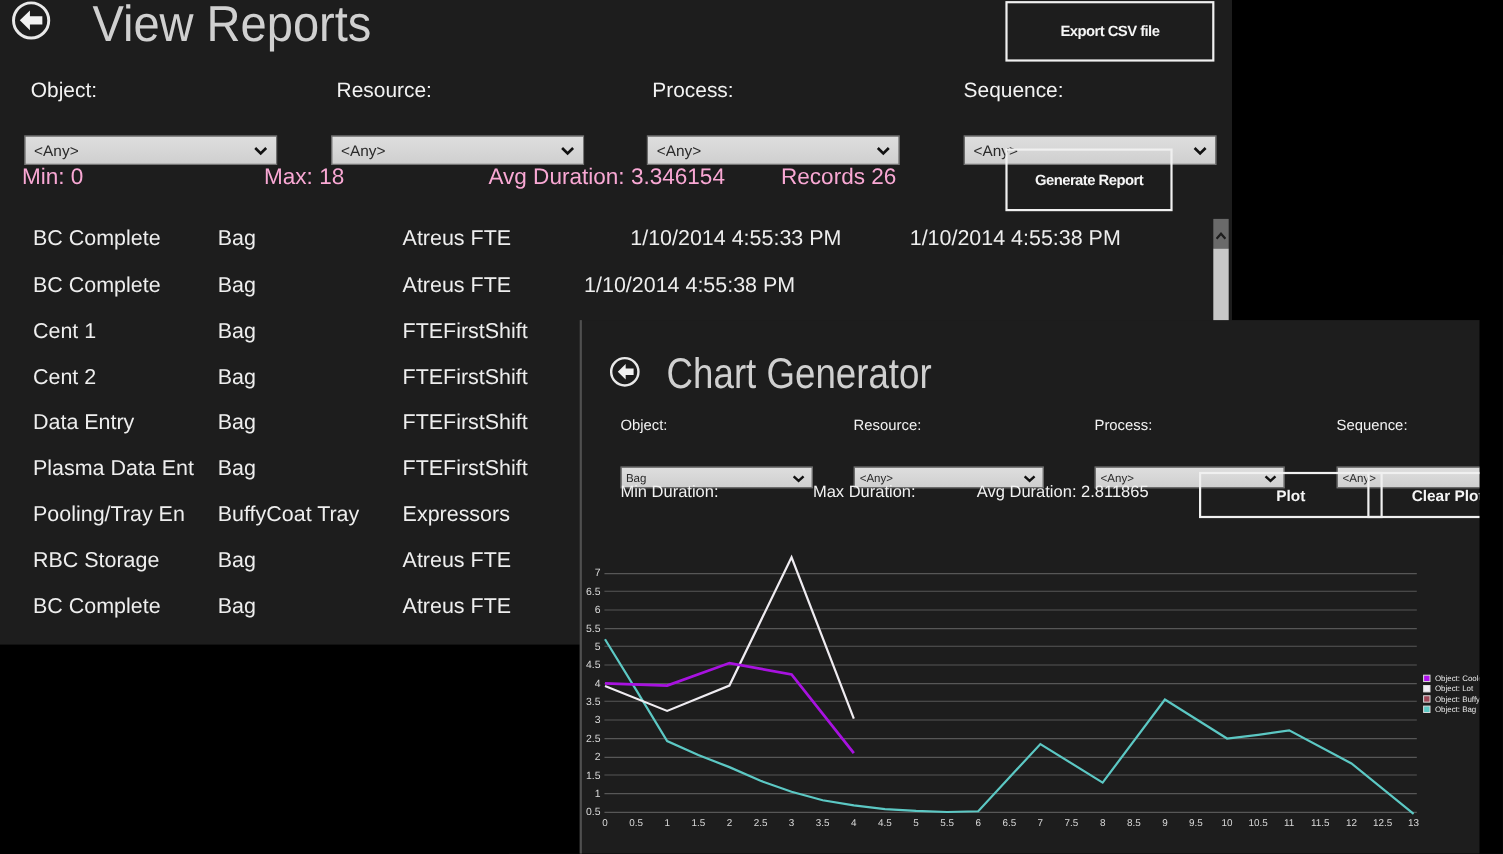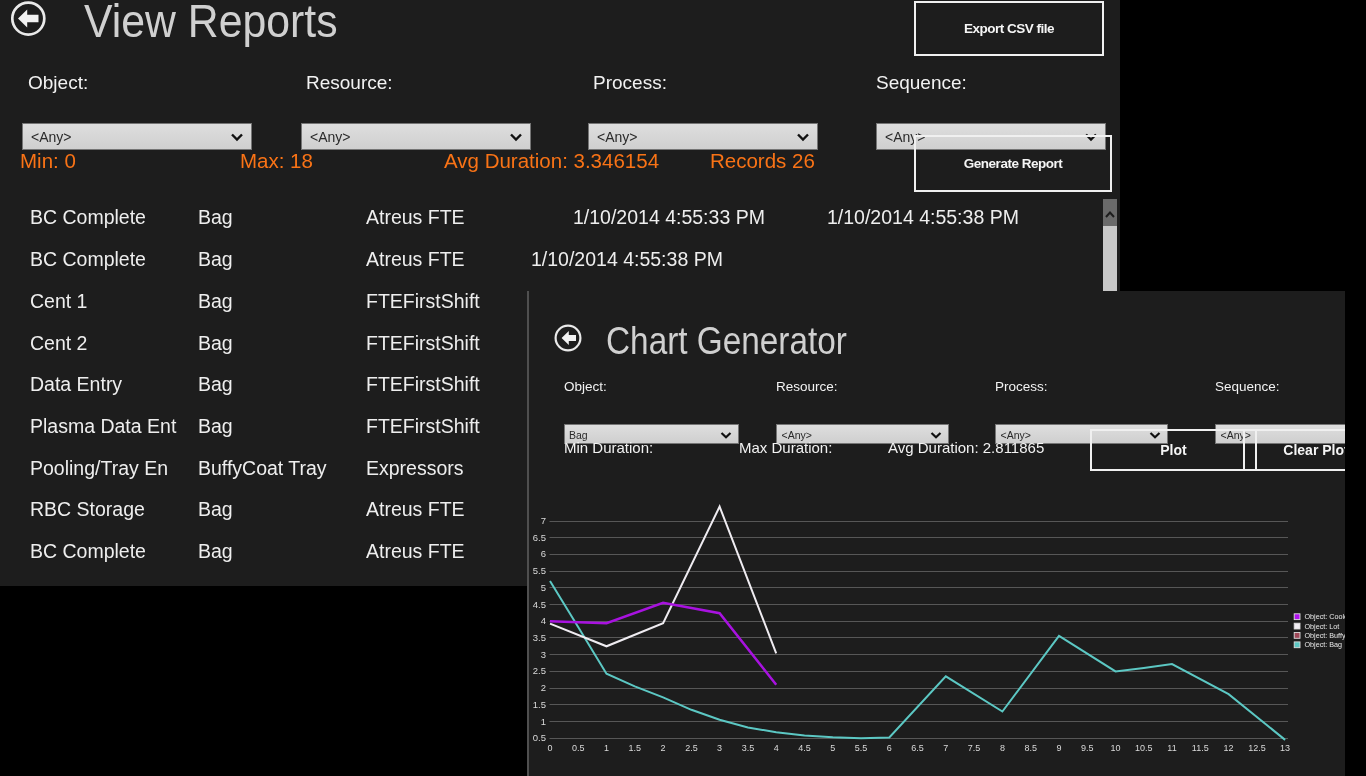--- a/index.html
+++ b/index.html
@@ -8,21 +8,21 @@
   .abs { position:absolute; }
   #vr { position:absolute; left:0; top:0; width:1120px; height:586px; background:#1d1d1d; }
   #cg { position:absolute; left:527px; top:291px; width:818px; height:485px; background:#1d1d1d; overflow:hidden; }
   #cgedge { position:absolute; left:527px; top:291px; width:2px; height:485px; background:#4f4f4f; }
   .lbl { position:absolute; color:#f2f2f2; font-size:19px; white-space:nowrap; }
   .cb { position:absolute; background:linear-gradient(#dedede,#cfcfcf); border:1px solid #757575;margin-top:26px; }
   .cb span { position:absolute; left:8px; color:#2a2a2a; white-space:nowrap; }
   .btn { position:absolute; border:2px solid #f0f0f0; color:#f5f5f5; font-weight:bold;
     font-size:14px; text-align:center; }
   .cell { position:absolute; color:#eeeeee; font-size:19.5px; white-space:nowrap; }
-  .stat { position:absolute; color:#f97316; font-size:20.5px; white-space:nowrap; }
+  .stat { position:absolute; color:#f9a8d4; font-size:20.5px; white-space:nowrap; }
   .clbl { position:absolute; color:#f2f2f2; font-size:15px; white-space:nowrap; }
 </style>
 </head>
 <body>
 
 <div id="vr">
   <svg class="abs" style="left:10px;top:0px" width="40" height="40" viewBox="0 0 40 40">
     <circle cx="18.3" cy="18.6" r="16" fill="none" stroke="#e9e9e9" stroke-width="2.7"></circle>
     <path d="M8,18.5 L17.2,9.6 L17.2,14.8 L28.5,14.8 L28.5,22.2 L17.2,22.2 L17.2,27.4 Z" fill="#f2f2f2"></path>
   </svg>
@@ -57,21 +57,21 @@
         <path d="M2,3.5 L7,8.5 L12,3.5" fill="none" stroke="#111" stroke-width="2.4"></path>
       </svg>
   </div>
 
   <div class="stat" style="left:20px;top:149px;">Min: 0</div>
   <div class="stat" style="left:240px;top:149px;">Max: 18</div>
   <div class="stat" style="left:444px;top:149px;">Avg Duration: 3.346154</div>
   <div class="stat" style="left:710px;top:149px;">Records 26</div>
 
   <div class="btn" style="left:914px;top:1px;width:190px;height:55px;line-height:51px;font-size:13.5px;letter-spacing:-0.5px;">Export CSV file</div>
-  <div class="btn" style="left:914px;top:135px;width:198px;height:57px;line-height:53px;font-size:13.5px;letter-spacing:-0.5px;">Generate Report</div>
+  <div class="btn" style="left:914px;top:135px;width:152px;height:57px;line-height:53px;font-size:13.5px;letter-spacing:-0.5px;">Generate Report</div>
 
   <div class="cell" style="left:30px;top:206px;">BC Complete</div>
   <div class="cell" style="left:198px;top:206px;">Bag</div>
   <div class="cell" style="left:366px;top:206px;">Atreus FTE</div>
   <div class="cell" style="left:531px;top:206px;margin-left:42px;">1/10/2014 4:55:33 PM</div>
   <div class="cell" style="left:827px;top:206px;">1/10/2014 4:55:38 PM</div>
 
   <div class="cell" style="left:30px;top:248px;">BC Complete</div>
   <div class="cell" style="left:198px;top:248px;">Bag</div>
   <div class="cell" style="left:366px;top:248px;">Atreus FTE</div>

